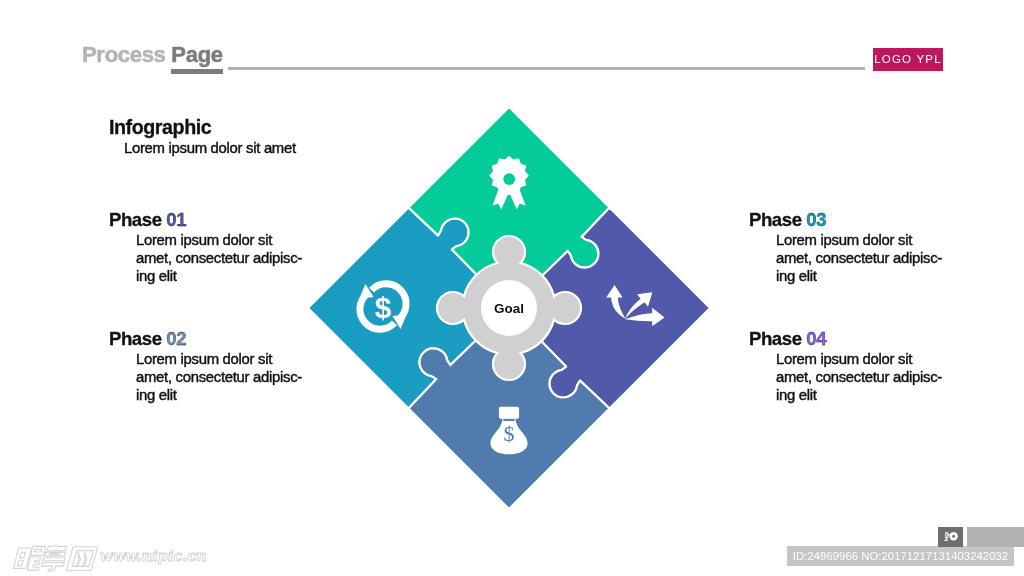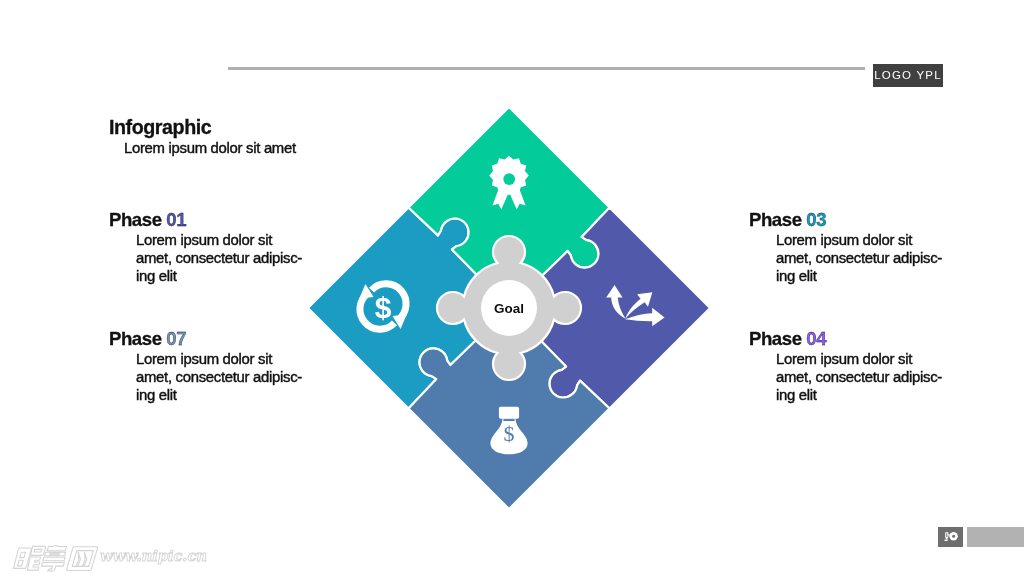--- a/index.html
+++ b/index.html
@@ -6,21 +6,21 @@
   html,body{margin:0;padding:0;}
   body{width:1024px;height:576px;background:#fff;overflow:hidden;
        font-family:"Liberation Sans",sans-serif;position:relative;}
   .slide{position:absolute;left:0;top:0;width:1024px;height:576px;background:#fff;}
   .title{position:absolute;left:82px;top:44px;font-size:22px;font-weight:bold;
          white-space:nowrap;line-height:1;letter-spacing:-0.3px;}
   .title .t1{color:#b4b4b4;-webkit-text-stroke:0.5px #b4b4b4;}
   .title .t2{color:#7c7c7c;-webkit-text-stroke:0.5px #7c7c7c;
          border-bottom:5px solid #7c7c7c;padding-bottom:2px;}
   .hrule{position:absolute;left:228px;top:67px;width:637px;height:3.4px;background:#b0b0b0;}
-  .logobox{position:absolute;left:873px;top:48px;width:70px;height:23px;background:#404040;margin-top:16px;}
+  .logobox{position:absolute;left:873px;top:48px;width:70px;height:23px;background:#be185d;}
   .logobox span{display:block;color:#fff;font-size:11.5px;letter-spacing:1.2px;
        text-align:center;line-height:23px;}
   .blk{position:absolute;}
   .blk .head{font-size:18.6px;font-weight:bold;color:#111;white-space:nowrap;
              line-height:1;letter-spacing:-0.45px;-webkit-text-stroke:0.3px #111;}
   .blk .body{font-size:14.9px;color:#111;line-height:17.7px;
              letter-spacing:-0.3px;white-space:nowrap;margin-left:15px;-webkit-text-stroke:0.42px #111;}
   #intro .head{font-size:19.7px;}
   #intro .body{position:absolute;top:22px;left:0;}
   .blk .body{position:absolute;top:0;left:12px;width:300px;height:60px;}
@@ -34,20 +34,21 @@
   .grip2{position:absolute;left:967px;top:527px;width:57px;height:20px;background:#b2b2b2;}
   .wmsvg{position:absolute;left:0;top:0;width:1024px;height:576px;}
   .wm-site{position:absolute;left:100px;top:549px;font-size:14.8px;line-height:1;font-weight:bold;
       font-style:italic;font-family:"DejaVu Serif",serif;color:#fff;
       -webkit-text-stroke:0.9px #d4d4d4;letter-spacing:-0.1px;}
 </style>
 </head>
 <body>
 
 <div class="slide">
+  <div class="title"><span class="t1">Process </span><span class="t2">Page</span></div>
   <div class="hrule"></div>
   <div class="logobox">
       <span>LOGO YPL</span>
     </div>
   <svg class="diagram" viewBox="0 0 1024 576">
     <g transform="translate(509,308) rotate(-45)" stroke="#fff" stroke-width="2.2" stroke-linejoin="round">
       <path d="M-142.2 -142.2L0 -142.2L1.1 -101.6L6.5 -102.8 A13.9 13.9 0 1 1 6.5 -80.9 L1.1 -81.7L0 0L-81.7 -1.1L-80.9 -6.5 A13.9 13.9 0 1 0 -102.8 -6.5 L-101.6 -1.1L-142.2 0Z" fill="#1b9dc3"></path>
       <path d="M0 -142.2L142.2 -142.2L142.2 0L101.6 1.1L102.8 6.5 A13.9 13.9 0 1 1 80.9 6.5 L81.7 1.1L0 0L1.1 -81.7L6.5 -80.9 A13.9 13.9 0 1 0 6.5 -102.8 L1.1 -101.6L0 -142.2Z" fill="#03cb99"></path>
       <path d="M0 0L-1.1 81.7L-6.5 80.9 A13.9 13.9 0 1 0 -6.5 102.8 L-1.1 101.6L0 142.2L142.2 142.2L142.2 0L101.6 1.1L102.8 6.5 A13.9 13.9 0 1 1 80.9 6.5 L81.7 1.1L0 0Z" fill="#5159ab"></path>
       <path d="M-142.2 0L-101.6 -1.1L-102.8 -6.5 A13.9 13.9 0 1 1 -80.9 -6.5 L-81.7 -1.1L0 0L-1.1 81.7L-6.5 80.9 A13.9 13.9 0 1 0 -6.5 102.8 L-1.1 101.6L0 142.2L-142.2 142.2Z" fill="#4f7cac"></path>
@@ -88,21 +89,21 @@
   </div>
   <div class="blk" id="phase1" style="left:109px;top:211px">
     <div class="head"><span>Phase </span><span style="color: rgb(79, 86, 176);">01</span></div>
     <div class="body">
         <div class="ln" style="top:21.2px">Lorem ipsum dolor sit</div>
         <div class="ln" style="top:38.9px">amet, consectetur adipisc-</div>
         <div class="ln" style="top:56.599999999999994px">ing elit</div>
       </div>
   </div>
   <div class="blk" id="phase2" style="left:109px;top:330px">
-    <div class="head"><span>Phase </span><span style="color: rgb(111, 147, 189);">07</span></div>
+    <div class="head"><span>Phase </span><span style="color: rgb(111, 147, 189);">02</span></div>
     <div class="body">
         <div class="ln" style="top:21.2px">Lorem ipsum dolor sit</div>
         <div class="ln" style="top:38.9px">amet, consectetur adipisc-</div>
         <div class="ln" style="top:56.599999999999994px">ing elit</div>
       </div>
   </div>
   <div class="blk" id="phase3" style="left:749px;top:211px">
     <div class="head"><span>Phase </span><span style="color: rgb(14, 157, 198);">03</span></div>
     <div class="body">
         <div class="ln" style="top:21.2px">Lorem ipsum dolor sit</div>
@@ -132,20 +133,23 @@
         <path d="M0 16.5h22l-.5 3.6h-7.6l-.45 3.4q-.2 1.5-1.8 1.5h-5.2l1.4-1.9h2.4l.4-3h-11.2Z"></path>
       </g>
       <g transform="translate(58,0) skewX(-9)">
         <path d="M1.5 .8h22q1.5 0 1.3 1.6l-2.7 20.6q-.2 1.5-1.8 1.5h-21.6q-1.5 0-1.3-1.6l2.7-20.6q.2-1.5 1.4-1.5Z M4.6 4.6h16.5l-2.1 15.8h-16.5Z"></path>
         <path d="M6.2 6.2l3.4 7.2l-1.6 6.5l-1.5 0l1.4-6.3Z"></path>
         <path d="M12.5 6.2l3.4 7.2l-1.6 6.5l-1.5 0l1.4-6.3Z"></path>
       </g>
     </g>
   </svg>
   <div class="wm-site">www.nipic.cn</div>
+  <div class="idbar">
+      <span>ID:24969966 NO:20171217131403242032</span>
+    </div>
   <div class="grip">
       <svg width="17" height="12" viewBox="0 0 17 12">
         <g fill="#fff">
           <path d="M3.2 1.2h3.1v2.0h1.5v1.4h-1.5v2.6h-1.1l0.5 1.0-1.2 0.5-0.8-1.5h-0.5v-6.0zm1.1 1.1v3.8h1.0v-3.8z"></path>
           <circle cx="11.6" cy="5.2" r="4.2"></circle>
           <circle cx="11.6" cy="5.2" r="1.5" fill="#6e6e6e"></circle>
           <rect x="2.4" y="8.6" width="3.4" height="1.3"></rect>
         </g>
       </svg>
     </div>

